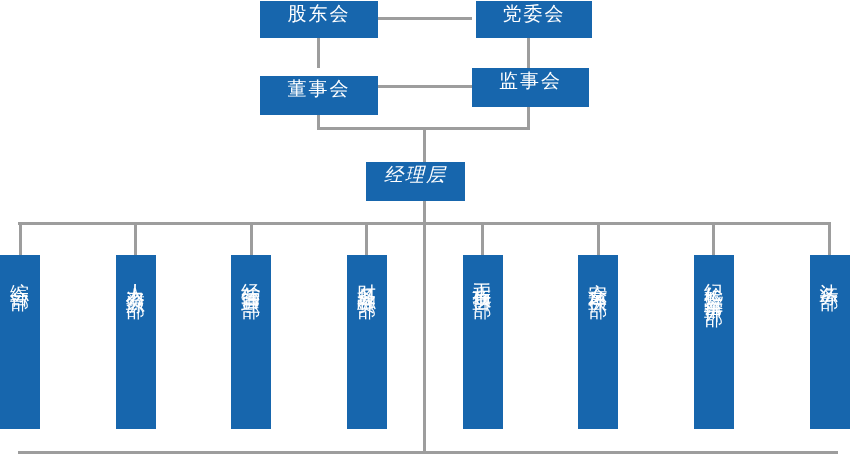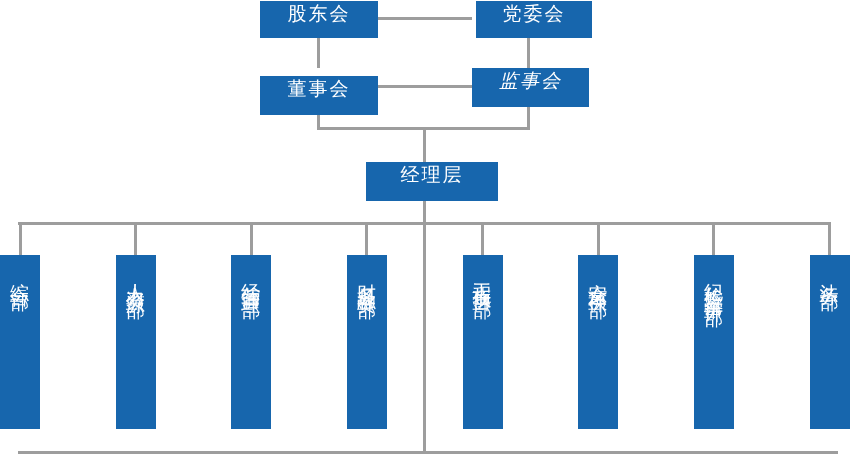--- a/index.html
+++ b/index.html
@@ -37,22 +37,22 @@
   .l-v-sv        { left: 527px; top: 107px; width: 3px;   height: 23px; }
   .l-bracket     { left: 317px; top: 127px; width: 213px; height: 3px; }
   .l-v-mgmt-top  { left: 423px; top: 129px; width: 3px;   height: 33px; }
   .l-v-mgmt-bot  { left: 423px; top: 201px; width: 3px;   height: 252px; }
   .l-dist        { left: 18px;  top: 222px; width: 813px; height: 3px; }
   .l-bottom      { left: 18px;  top: 451px; width: 820px; height: 3px; }
   
   .box-shareholders { left: 260px; top: 1px;   width: 118px; height: 37px; }
   .box-party        { left: 476px; top: 1px;   width: 116px; height: 37px; }
   .box-board        { left: 260px; top: 76px;  width: 118px; height: 39px; }
-  .box-supervisory  { left: 472px; top: 68px;  width: 117px; height: 39px; font-style: italic; }
-  .box-management   { left: 366px; top: 162px; width: 132px; height: 39px; }
+  .box-supervisory  { left: 472px; top: 68px;  width: 117px; height: 39px; }
+  .box-management   { left: 366px; top: 162px; width: 99px; height: 39px; font-style: italic; }
   
   .stub {
     position: absolute;
     top: 225px;
     width: 3px;
     height: 30px;
     background: #9D9D9D;
   }
   .dept-box {
     position: absolute;

